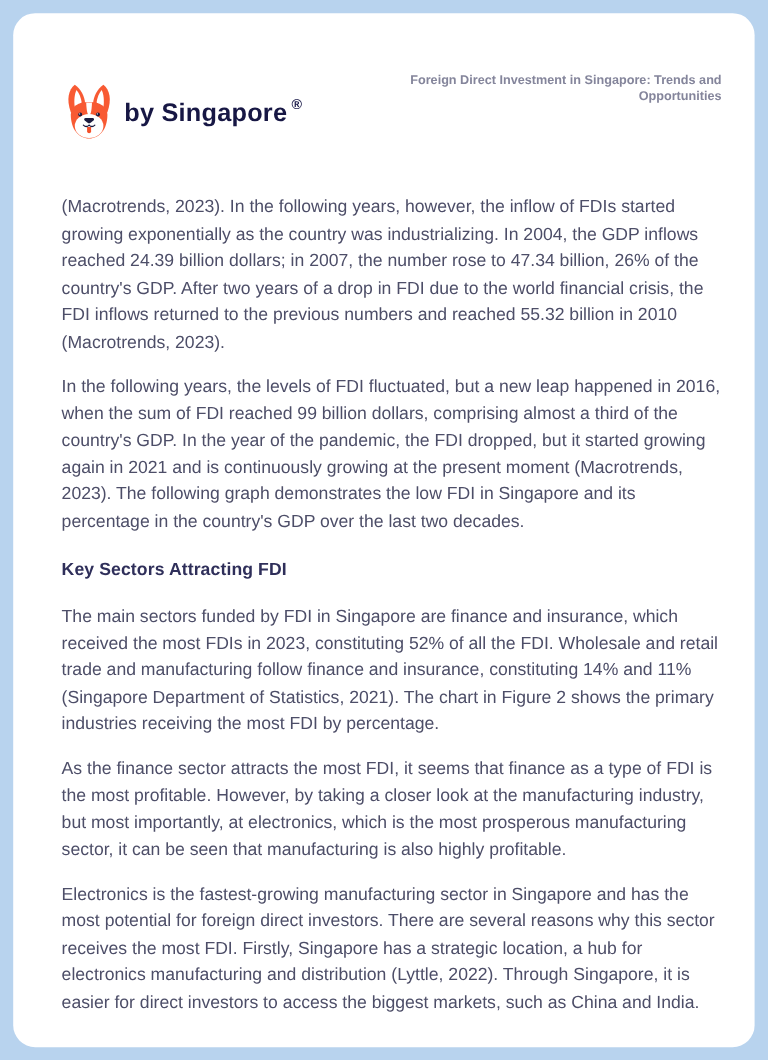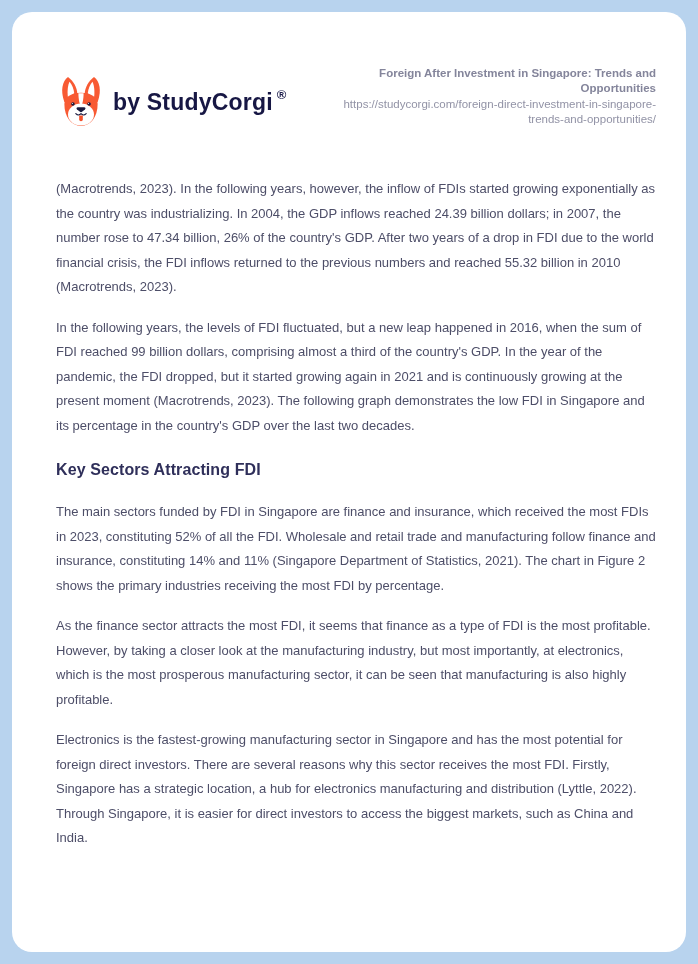--- a/index.html
+++ b/index.html
@@ -67,21 +67,21 @@
     margin-top: 1px;
     color: #9293a6;
     overflow-wrap: anywhere;
   }
   .content {
     margin-top: 49px;
     padding: 0 30px 0 44px;
   }
   .content p {
     margin: 0 0 16px 0;
-    font-size: 13px;
+    font-size: 16px;
     line-height: 24.5px;
     color: #4d4e68;
   }
   .content h2 {
     margin: 20px 0 18px 0;
     font-size: 16px;
     line-height: 24px;
     font-weight: 700;
     letter-spacing: 0.1px;
     color: #2f2f5a;
@@ -114,27 +114,26 @@
             <circle cx="23.5" cy="53" r="1" fill="#ffffff"></circle>
             <circle cx="54.5" cy="53" r="1" fill="#ffffff"></circle>
 
             <path d="M34,60 L46,60 C48.6,60 49.6,62.6 47.6,64.3 L42.6,68.5 C41,69.8 39,69.8 37.4,68.5 L32.4,64.3 C30.4,62.6 31.4,60 34,60 Z" fill="#1b1b3f"></path>
 
             <path d="M30,72.5 Q35,77.5 40,72.5 Q45,77.5 50,72.5" stroke="#1b1b3f" stroke-width="2.2" fill="none" stroke-linecap="round"></path>
 
             <path d="M36.5,76 h7 v7.5 a3.5,3.5 0 0 1 -7,0 Z" fill="#f4502a"></path>
           </svg>
         </span>
-        <span class="brand-text">by StudyCorgi</span>
+        <span class="brand-text">by Singapore</span>
         <span class="reg-mark">®</span>
       </div>
 
       <div class="meta">
-        <div class="doc-title">Foreign After Investment in Singapore: Trends and Opportunities</div>
-        <div class="doc-url">https://studycorgi.com/foreign-direct-investment-in-singapore-trends-and-opportunities/</div>
+        <div class="doc-title">Foreign Direct Investment in Singapore: Trends and Opportunities</div>
       </div>
     </header>
 
     <main class="content">
       <p>(Macrotrends, 2023). In the following years, however, the inflow of FDIs started growing exponentially as the country was industrializing. In 2004, the GDP inflows reached 24.39 billion dollars; in 2007, the number rose to 47.34 billion, 26% of the country's GDP. After two years of a drop in FDI due to the world financial crisis, the FDI inflows returned to the previous numbers and reached 55.32 billion in 2010 (Macrotrends, 2023).</p>
       <p>In the following years, the levels of FDI fluctuated, but a new leap happened in 2016, when the sum of FDI reached 99 billion dollars, comprising almost a third of the country's GDP. In the year of the pandemic, the FDI dropped, but it started growing again in 2021 and is continuously growing at the present moment (Macrotrends, 2023). The following graph demonstrates the low FDI in Singapore and its percentage in the country's GDP over the last two decades.</p>
       <h2>Key Sectors Attracting FDI</h2>
       <p>The main sectors funded by FDI in Singapore are finance and insurance, which received the most FDIs in 2023, constituting 52% of all the FDI. Wholesale and retail trade and manufacturing follow finance and insurance, constituting 14% and 11% (Singapore Department of Statistics, 2021). The chart in Figure 2 shows the primary industries receiving the most FDI by percentage.</p>
       <p>As the finance sector attracts the most FDI, it seems that finance as a type of FDI is the most profitable. However, by taking a closer look at the manufacturing industry, but most importantly, at electronics, which is the most prosperous manufacturing sector, it can be seen that manufacturing is also highly profitable.</p>
       <p>Electronics is the fastest-growing manufacturing sector in Singapore and has the most potential for foreign direct investors. There are several reasons why this sector receives the most FDI. Firstly, Singapore has a strategic location, a hub for electronics manufacturing and distribution (Lyttle, 2022). Through Singapore, it is easier for direct investors to access the biggest markets, such as China and India.</p>

